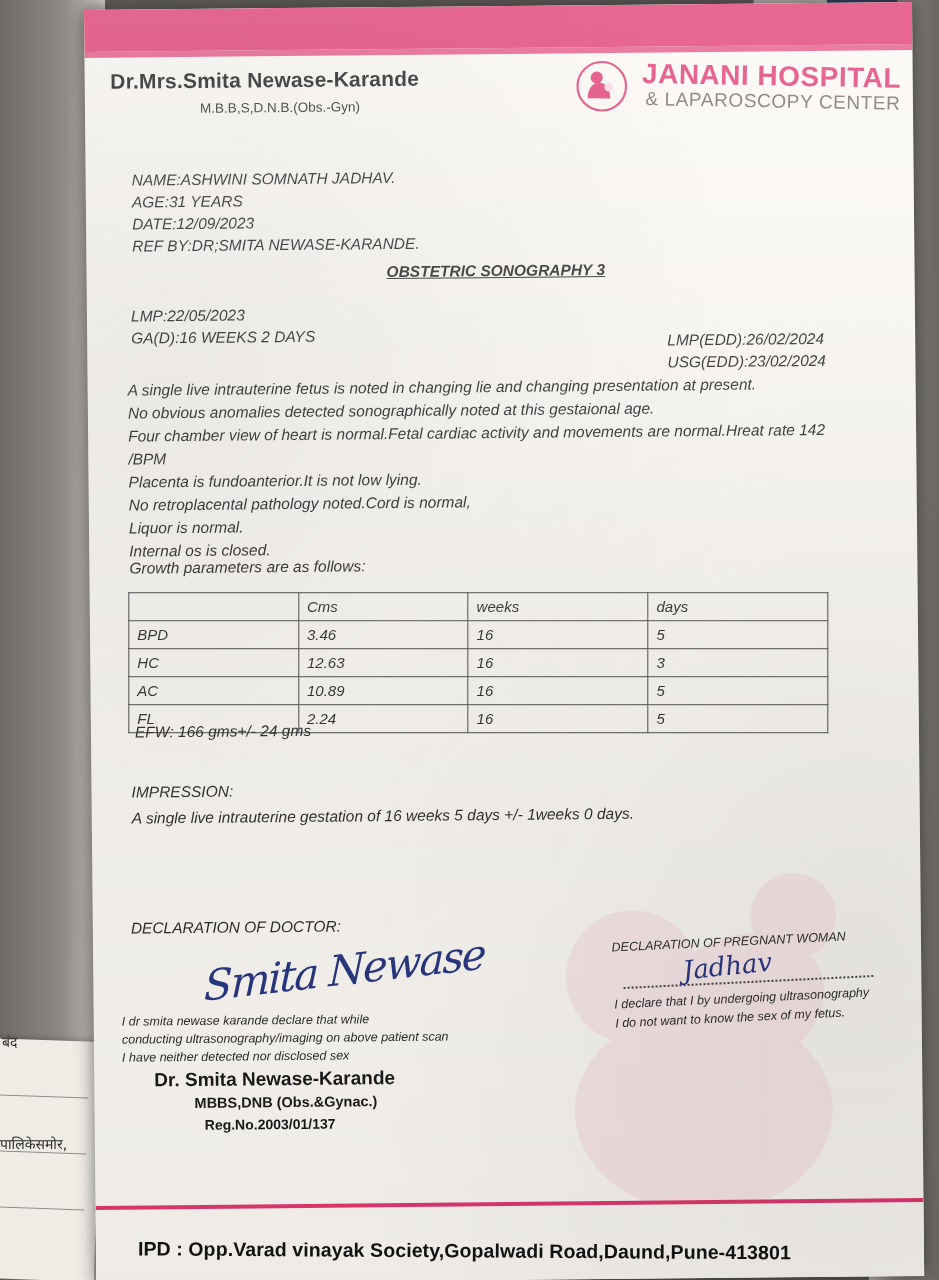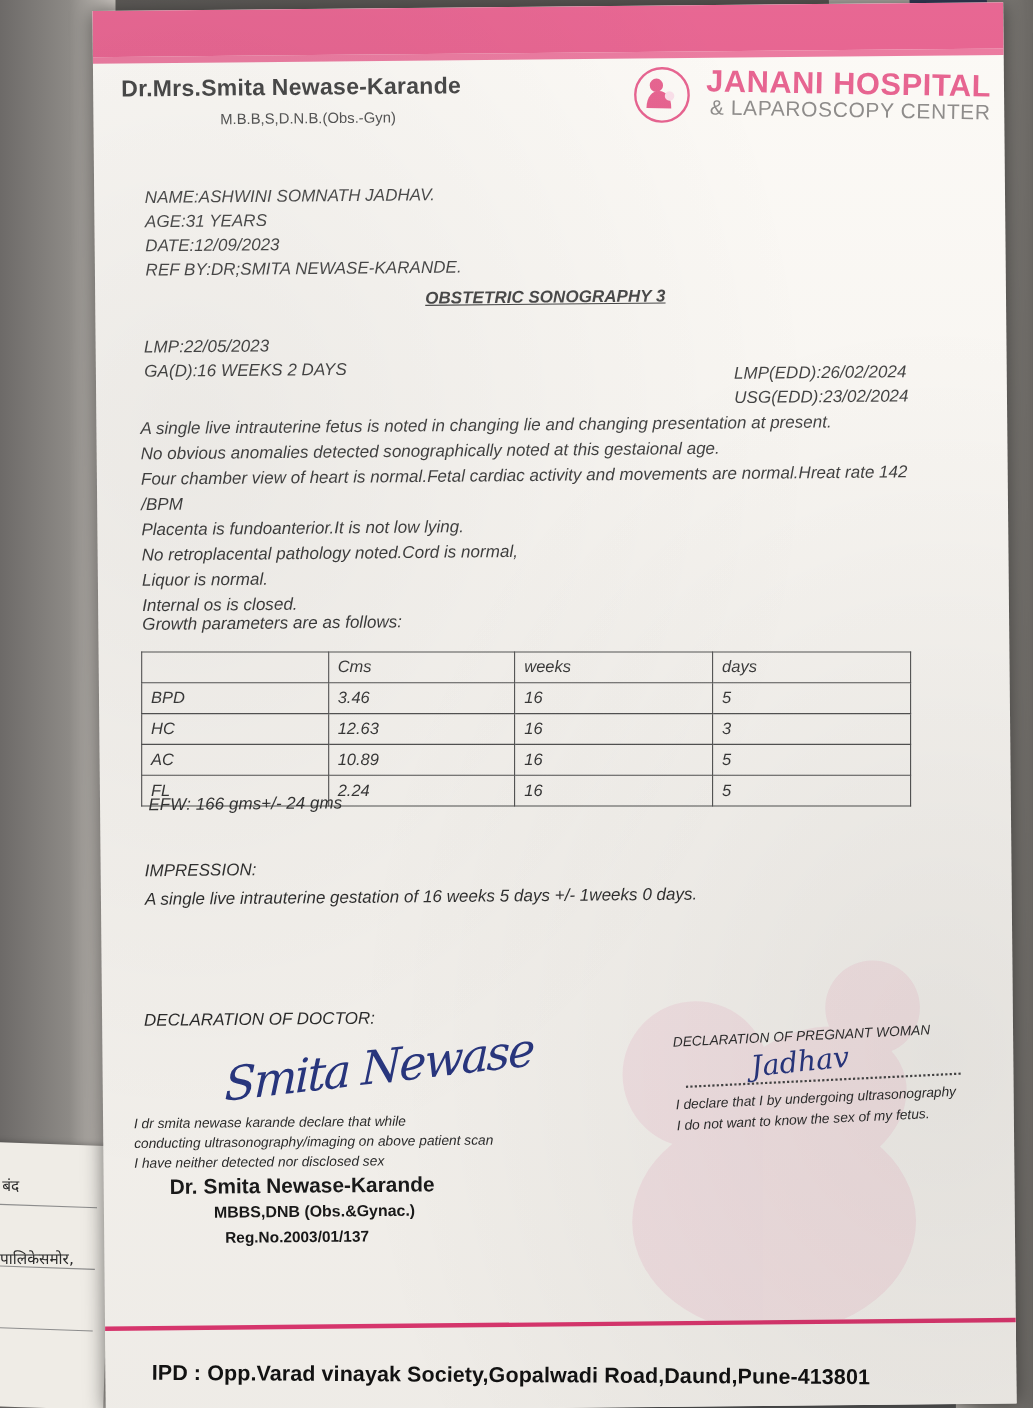--- a/index.html
+++ b/index.html
@@ -346,21 +346,21 @@
   <div class="bg-dark-left"></div>
   <div class="bg-dark-right"></div>
   <div class="grey-obj"></div>
   <div class="blue-obj"></div>
 
   <div class="left-paper lp1">
     <div class="lp-line" style="top:56px"></div>
     <div class="lp-line" style="top:112px"></div>
     <div class="lp-line" style="top:168px"></div>
   </div>
-  <div class="side-note" style="left:2px; top:1068px;text-align:center;">बंद</div>
+  <div class="side-note" style="left:2px; top:1032px;text-align:center;">बंद</div>
   <div class="side-note" style="left:0px; top:1134px;">पालिकेसमोर,</div>
 
   <div id="page">
 
     <div class="top-band"></div>
 
     <svg class="watermark" viewBox="0 0 400 400">
       <g fill="#f2b9ce">
         <ellipse cx="215" cy="300" rx="120" ry="95"></ellipse>
         <circle cx="150" cy="175" r="62"></circle>

